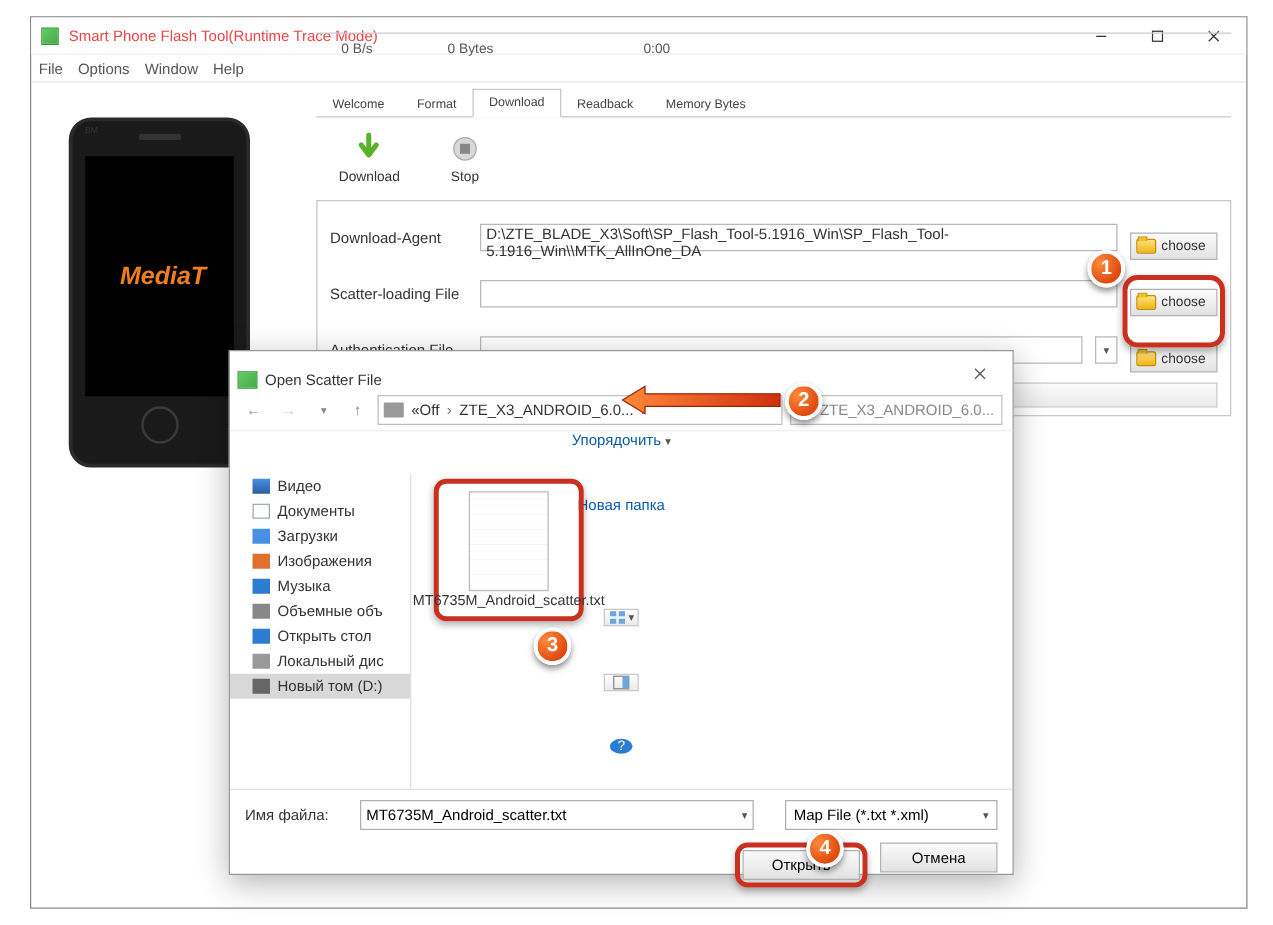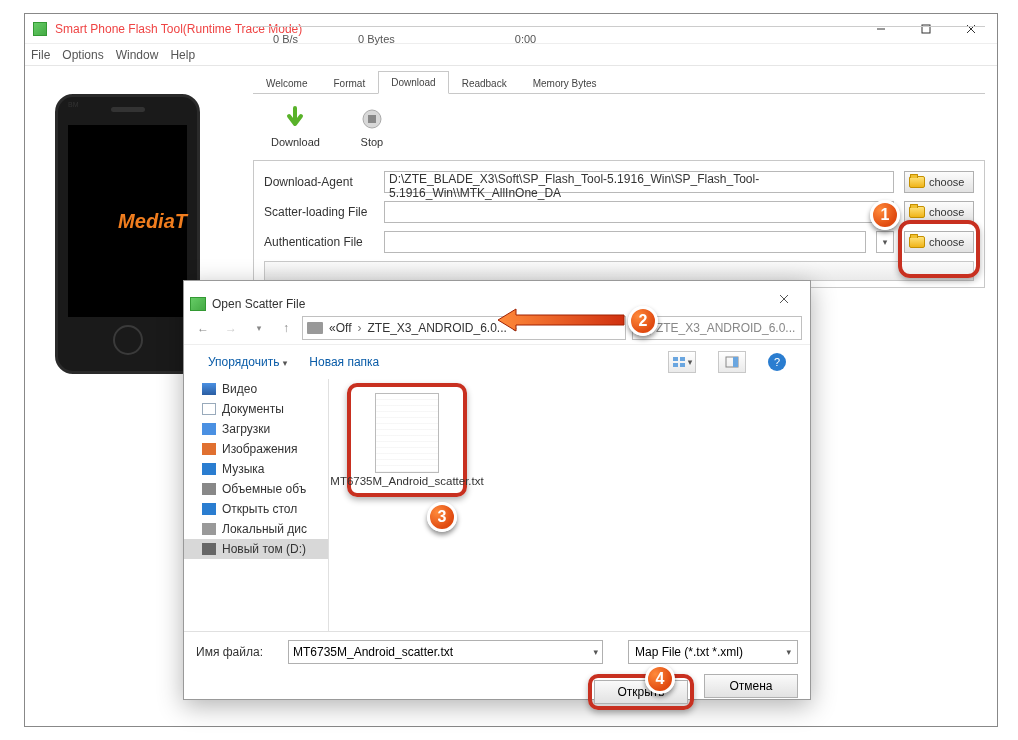--- a/index.html
+++ b/index.html
@@ -17,21 +17,21 @@
 .winbtn svg { width: 10px; height: 10px; }
 
 
 .menubar { height: 22px; display: flex; align-items: center; padding: 0 6px; gap: 12px; color: #555; border-bottom: 1px solid #e6e6e6; }
 
 
 .content { position: relative; padding: 4px 4px 0 4px; }
 
 
 .phone { position: absolute; left: 30px; top: 28px; width: 145px; height: 280px; background: #1a1a1a; border-radius: 18px; border: 3px solid #2a2a2a; }
-.phone-screen { position: absolute; top: 28px; left: 10px; right: 10px; bottom: 54px; background:#000; display:flex; align-items:center; justify-content:flex-end;padding-left:28px; }
+.phone-screen { position: absolute; top: 28px; left: 10px; right: 10px; bottom: 54px; background:#000; display:flex; align-items:center; justify-content:flex-start;padding-left:28px; }
 .phone-screen span { color: #f07d1e; font-weight: bold; font-size: 20px; font-style: italic; }
 .phone-home { position:absolute; bottom: 16px; left: 50%; transform: translateX(-50%); width: 30px; height: 30px; border: 2px solid #3a3a3a; border-radius: 50%; }
 .phone-speaker { position:absolute; top: 10px; left:50%; transform:translateX(-50%); width: 34px; height: 5px; background:#333; border-radius:3px;}
 .phone-bm { position:absolute; top:4px; left:10px; color:#333; font-size:7px; }
 
 
 .tabs-wrap { position: absolute; left: 228px; top: 4px; right: 12px; }
 .tabs-row { display: flex; align-items: flex-end; gap: 0; border-bottom: 1px solid #c8c8c8; }
 .tab { padding: 5px 12px; font-size: 10px; color: #444; border: 1px solid transparent; border-bottom: none; position: relative; top: 1px; }
 .tab.active { border-color: #c8c8c8; background: #fff; border-bottom: 1px solid #fff; }
@@ -41,21 +41,21 @@
 .bigbtn { display: flex; flex-direction: column; align-items: center; gap: 4px; color: #333; }
 .bigbtn .bigicon { width: 28px; height: 26px; display:flex; align-items:center; justify-content:center; }
 .bigbtn .lbl { font-size: 11px; }
 
 
 .fields-panel { border: 1px solid #c8c8c8; padding: 10px 10px 6px 10px; margin: 0 0 0 0; }
 .field-row { display: flex; align-items: center; gap: 10px; margin-bottom: 8px; }
 .field-row .lbl { width: 110px; color: #333; }
 .txt-input { flex: 1; height: 22px; border: 1px solid #b8b8b8; background:#fff; padding: 0 4px; color:#333; font-size:12px; }
 .small-select { height:22px; border:1px solid #b8b8b8; background:#fff; width:18px; display:flex;align-items:center;justify-content:center; }
-.choose-btn { width: 70px; height: 22px; border: 1px solid #b0b0b0; background: linear-gradient(#fcfcfc,#e2e2e2); display:flex; align-items:center; gap:4px; padding:0 4px; font-size:11px; color:#333;}
+.choose-btn { width: 70px; height: 22px; border: 1px solid #b0b0b0; background: linear-gradient(#fcfcfc,#e2e2e2); display:flex; align-items:center; gap:4px; padding:0 4px; font-size:11px; color:#333;margin-top:15px;}
 .choose-btn .folder-icon { width:16px; height:12px; background: linear-gradient(#ffe27a,#f0b418); border:1px solid #c59000; border-radius:2px; position:relative; }
 .choose-btn .folder-icon::before { content:""; position:absolute; top:-3px; left:0; width:6px; height:3px; background:#f0c030; border-radius:1px 1px 0 0; border:1px solid #c59000; border-bottom:none;}
 
 
 .list-header { border: 1px solid #c8c8c8; border-top: 1px solid #c8c8c8; height: 20px; background: linear-gradient(#fafafa,#eaeaea); margin-top: 4px; }
 
 
 .statusbar { position: absolute; left:228px; right:12px; bottom: 20px; height: 24px; border-top:1px solid #ccc; display:flex; align-items:center; gap:60px; padding:0 20px; color:#555; font-size:11px;}
 
 
@@ -66,21 +66,21 @@
 .d-title .d-close { width:40px; height:24px; display:flex; align-items:center; justify-content:center; color:#555; }
 
 .d-nav { height: 34px; display:flex; align-items:center; padding: 0 8px; gap:6px; border-bottom: 1px solid #eee;}
 .nav-arrow { width:22px; height:22px; display:flex; align-items:center; justify-content:center; color:#888;}
 .nav-up { width:20px; }
 .crumb-bar { flex:1; height:24px; border:1px solid #c0c0c0; background:#fff; display:flex; align-items:center; padding:0 4px; color:#333;}
 .crumb-bar .crumb-ico { width:16px; height:12px; background:#999; margin-right:6px; border-radius:1px;}
 .crumb-bar .sep { margin: 0 6px; color:#777;}
 .search-box { width:170px; height:24px; border:1px solid #c0c0c0; padding:0 4px; color:#888; display:flex; align-items:center;}
 
-.d-toolbar { height: 34px; display:flex; align-items:center; padding: 0 24px; gap: 22px; color:#0a5ca8;}
+.d-toolbar { height: 34px; display:flex; align-items:center; padding: 0 24px; gap: 38px; color:#0a5ca8;flex-direction:column;}
 .spacer { flex:1; }
 .d-toolbar .mini { width:28px; height:22px; border:1px solid #c8c8c8; background:linear-gradient(#fff,#eaeaea); display:flex; align-items:center; justify-content:center;}
 .d-toolbar .help { width:18px; height:18px; border-radius:50%; background:#2a7dd0; color:#fff; display:flex; align-items:center; justify-content:center; font-size:11px;}
 
 .d-body { display:flex; height: 252px; }
 .d-tree { width: 145px; border-right: 1px solid #e0e0e0; overflow:hidden;}
 .tree-item { display:flex; align-items:center; gap:6px; padding: 3px 6px 3px 18px; color:#333; white-space:nowrap;}
 .tree-item.sel { background:#d8d8d8; }
 .tree-item .ti-icon { width:14px; height:12px; flex-shrink:0;}
 .ico-film { background: linear-gradient(#4a90e2,#2a5da2);}

